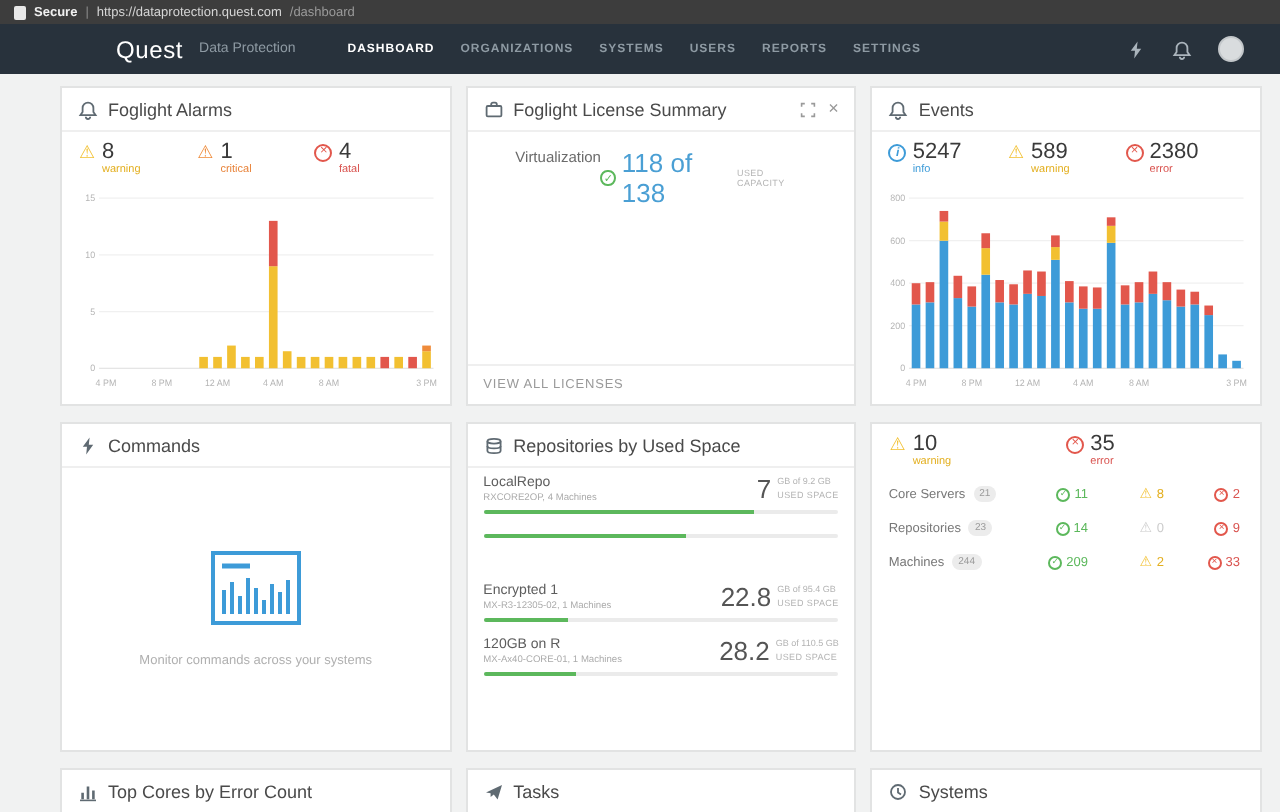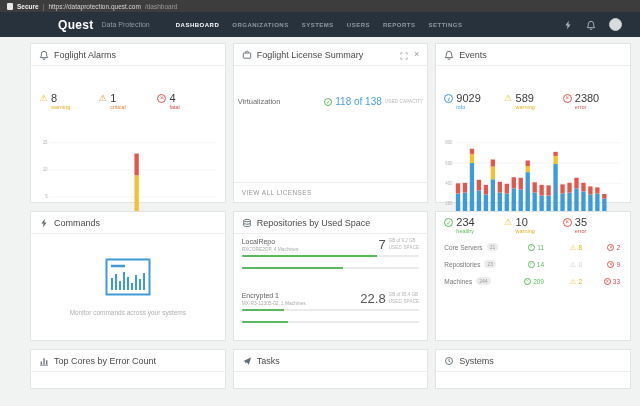--- a/index.html
+++ b/index.html
@@ -9,34 +9,34 @@
   
   .browser-bar { height:12px; background:#3d3d3d; display:flex; align-items:center; padding:0 7px; gap:4px; }
   .lock { width:6px; height:7px; background:#e8e8e8; border-radius:1px; }
   .secure-label { font-size:6.5px; color:#f0f0f0; font-weight:bold; }
   .url-sep { font-size:6.5px; color:#8a8a8a; }
   .url-host { font-size:6.5px; color:#d6d6d6; }
   .url-path { font-size:6.5px; color:#9a9a9a; }
 
   
   .navbar { height:25px; background:#28323c; display:flex; align-items:center; padding:0 18px 0 58px; }
-  .brand { color:#fff; font-size:12px; font-weight:bold; letter-spacing:.3px; }
+  .brand { color:#fff; font-size:12px; font-weight:normal; letter-spacing:.3px; }
   .product { color:#8e9aa3; font-size:7px; margin-left:8px; }
   .nav-items { display:flex; gap:13px; margin-left:26px; }
   .nav-item { font-size:6px; letter-spacing:.5px; color:#8e9aa3; font-weight:bold; cursor:pointer; white-space:nowrap; }
   .nav-item.active { color:#ffffff; }
   .nav-right { margin-left:auto; display:flex; align-items:center; gap:13px; }
   .nav-ico svg { display:block; }
   .avatar { width:13px; height:13px; border-radius:50%; background:#d9dcde; border:1px solid #c3c7ca; }
 
   
   .content { padding:6px 9px 0 30px; display:grid; grid-template-columns:1fr 1fr 1fr; gap:8px 7px; }
   .card { background:#fff; border:1px solid #e2e3e3; display:flex; flex-direction:column; }
-  .card.h1 { height:160px;gap:22px; }
-  .card.h2 { height:130px; }
+  .card.h1 { height:160px; }
+  .card.h2 { height:165px; }
   .card.h3 { height:40px; }
 
   .card-header { display:flex; align-items:center; gap:5px; padding:0 8px; height:22px; border-bottom:1px solid #efefef; flex:none; }
   .card-title { font-size:9px; color:#4a4a4a; }
   .header-ico svg { display:block; }
   .header-actions { margin-left:auto; display:flex; align-items:center; gap:6px; }
   .close-x { font-size:9px; color:#9a9a9a; line-height:1; cursor:pointer; }
 
   
   .stats { display:flex; padding:4px 8px 2px; flex:none; }
@@ -52,25 +52,25 @@
   .stat.warning .stat-label { color:#e3af1f; }
   .stat.critical .stat-label { color:#e8833a; }
   .stat.fatal .stat-label, .stat.error .stat-label { color:#d9534f; }
   .stat.info .stat-label { color:#3d9bd8; }
   .stat.healthy .stat-label { color:#5cb85c; }
 
   .chart-wrap { flex:1; padding:0 5px 2px; }
   .chart-wrap svg { width:100%; height:100%; display:block; }
 
   
-  .license-row { display:flex; align-items:center; padding:8px 4px 6px; }
+  .license-row { display:flex; padding:8px 24px 6px; }
   .license-name { font-size:7.5px; color:#6b6b6b; }
   .license-right { margin-left:auto; display:flex; align-items:center; gap:3px; }
   .circle-check { display:inline-flex; align-items:center; justify-content:center; width:8px; height:8px; border:1px solid #5cb85c; color:#5cb85c; border-radius:50%; font-size:5.5px; }
-  .license-value { font-size:10px; color:#4a9fd4; }
+  .license-value { font-size:13px; color:#4a9fd4; }
   .license-suffix { font-size:4.5px; color:#b5b5b5; letter-spacing:.2px; }
   .card-footer { margin-top:auto; border-top:1px solid #efefef; padding:0 8px; height:20px; display:flex; align-items:center; font-size:6.5px; color:#9a9a9a; letter-spacing:.4px; cursor:pointer; }
 
   
   .commands-body { flex:1; display:flex; flex-direction:column; align-items:center; justify-content:center; gap:9px; }
   .commands-caption { font-size:6.5px; color:#b0b0b0; }
 
   
   .repo-rows { flex:1; }
   .repo-row { padding:4px 8px 0; height:27px; cursor:pointer; }
@@ -259,21 +259,21 @@
           <path d="M5 1.3a2.7 2.7 0 0 0-2.7 2.7v2L1.2 7.6h7.6L7.7 6V4A2.7 2.7 0 0 0 5 1.3z"></path>
             <path d="M3.9 8.4a1.1 1.1 0 0 0 2.2 0"></path>
         </svg>
       </span>
       <span class="card-title">Events</span>
     </div>
     <div class="stats">
   <div class="stat info">
     <span class="stat-ico info">i</span>
     <div>
-      <div class="stat-value">9029</div>
+      <div class="stat-value">5247</div>
       <div class="stat-label">info</div>
     </div>
   </div>
 
   <div class="stat warning">
     <span class="stat-ico warning">⚠</span>
     <div>
       <div class="stat-value">589</div>
       <div class="stat-label">warning</div>
     </div>
@@ -441,36 +441,42 @@
         </span>
       </div>
     </div>
     <div class="progress">
       <div class="progress-fill ok" style="width: 24%;"></div>
     </div>
   </div>
 
 
   <div class="repo-row">
+    <div class="repo-top">
+      <div>
+        <div class="repo-name">120GB on R</div>
+        <div class="repo-sub">MX-Ax40-CORE-01, 1 Machines</div>
+      </div>
+      <div class="repo-right">
+        <span class="repo-value">28.2</span>
+        <span class="repo-unitcol">
+          <span class="repo-unit">GB of 110.5 GB</span>
+          <span class="repo-suffix">USED SPACE</span>
+        </span>
+      </div>
+    </div>
     <div class="progress">
       <div class="progress-fill ok" style="width: 26%;"></div>
     </div>
   </div>
 </div>
   </div>
 
   <div class="card h2">
     <div class="stats">
-  <div class="stat healthy">
-    <span class="stat-ico healthy">✓</span>
-    <div>
-      <div class="stat-value">234</div>
-      <div class="stat-label">healthy</div>
-    </div>
-  </div>
 
   <div class="stat warning">
     <span class="stat-ico warning">⚠</span>
     <div>
       <div class="stat-value">10</div>
       <div class="stat-label">warning</div>
     </div>
   </div>
 
   <div class="stat error">

